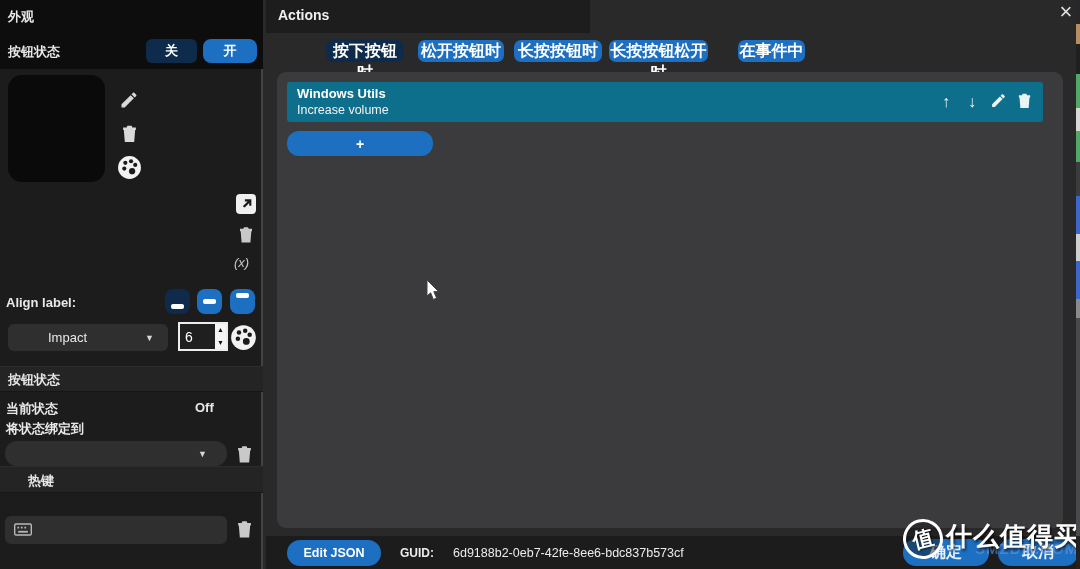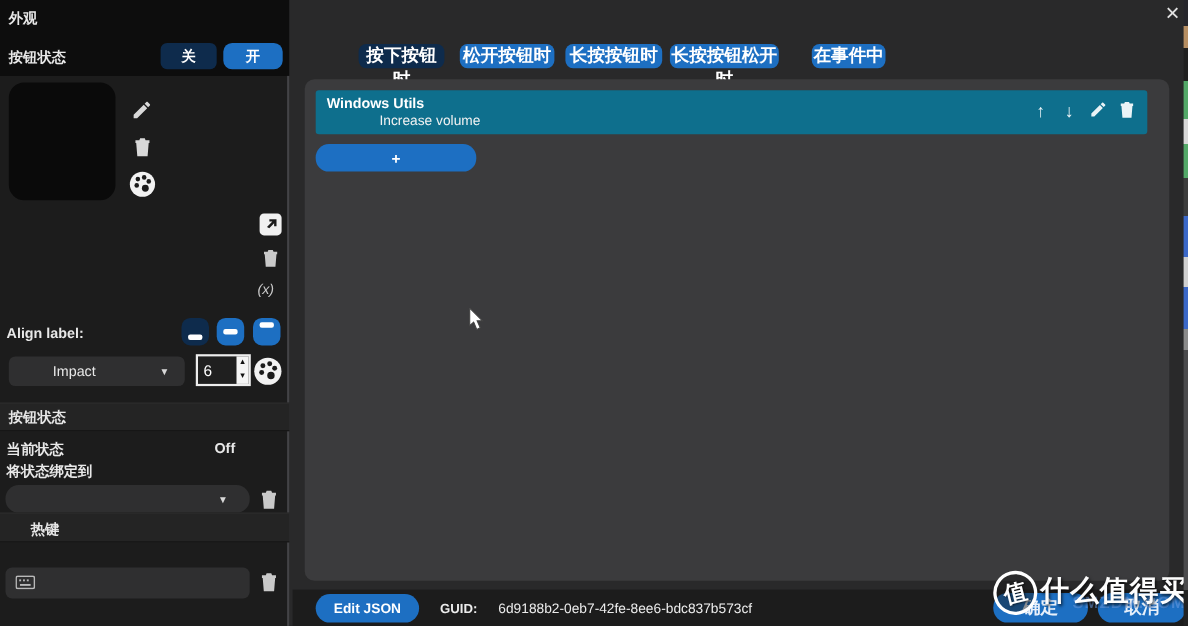--- a/index.html
+++ b/index.html
@@ -45,21 +45,21 @@
   #actions-title { position:absolute; left:12px; top:7px; font-size:14px; font-weight:bold; color:#f0f0f0; }
   #close-btn { position:absolute; left:1053px; top:-2px; width:26px; height:26px; background:none; border:none;
                color:#e2e2e2; font-size:22px; line-height:26px; cursor:pointer; }
   .tab { position:absolute; top:40px; height:22px; border:none; border-radius:7px; color:#fff;
          font-weight:bold; font-size:16px; line-height:22px; text-align:center; cursor:pointer; padding:0; font-family:inherit;margin-left:44px; }
   #panel { position:absolute; left:277px; top:72px; width:786px; height:456px;
            background:#3b3b3d; border-radius:9px; }
   #action-card { position:absolute; left:10px; top:10px; width:756px; height:40px;
                  background:#0e6f8d; border-radius:3px; cursor:pointer; }
   #action-card .t1 { position:absolute; left:10px; top:4px;  font-size:13px; font-weight:bold; color:#fff; }
-  #action-card .t2 { position:absolute; left:10px; top:21px; font-size:12.5px; color:#f2f2f2;margin-left:48px; }
+  #action-card .t2 { position:absolute; left:10px; top:21px; font-size:12.5px; color:#f2f2f2; }
   .card-ic { position:absolute; top:0; height:40px; width:22px; background:none; border:none;
              color:#eaf3f6; font-size:16px; cursor:pointer; display:flex; align-items:center; justify-content:center; }
   #add-action { position:absolute; left:10px; top:59px; width:146px; height:25px; border:none;
                 border-radius:12px; background:#1d6fc2; color:#fff; font-size:14px; font-weight:bold; cursor:pointer; }
   #bottom-bar { position:absolute; left:266px; top:536px; width:814px; height:33px; background:#1c1c1c;padding-left:32px; }
   #edit-json { position:absolute; left:21px; top:4px; width:94px; height:26px; border:none; border-radius:13px;
                background:#1d6fc2; color:#fff; font-size:12.5px; font-weight:bold; cursor:pointer; font-family:inherit; }
   .guid-lbl { position:absolute; left:134px; top:10px; font-size:12px; font-weight:bold; color:#ececec; }
   .guid-val { position:absolute; left:187px; top:10px; font-size:12.5px; color:#ececec; }
   .dlg-btn { position:absolute; top:3px; height:27px; border:none; border-radius:13px; background:#1d6fc2;
@@ -204,20 +204,23 @@
     </div>
     <button class="icon-btn abs" style="left:236px; top:518px;">
       <span>
         <svg width="17" height="22" viewBox="0 0 24 26" fill="#c9c9c9">
             <path d="M4 8h16l-1.4 17H5.4L4 8zm5-6h6l1 2.5h5V8H3V4.5h5L9 2z"></path>
           </svg>
       </span>
     </button>
   </div>
 
+  <div id="actions-bar">
+    <div id="actions-title">Actions</div>
+  </div>
   <button id="close-btn">×</button>
 
   <button class="tab navy" style="left:282px; width:78px;">按下按钮时</button>
   <button class="tab blue" style="left:374px; width:86px;">松开按钮时</button>
   <button class="tab blue" style="left:470px; width:88px;">长按按钮时</button>
   <button class="tab blue" style="left:565px; width:99px;">长按按钮松开时</button>
   <button class="tab blue" style="left:694px; width:67px;">在事件中</button>
 
   <div id="panel">
     <div id="action-card">

